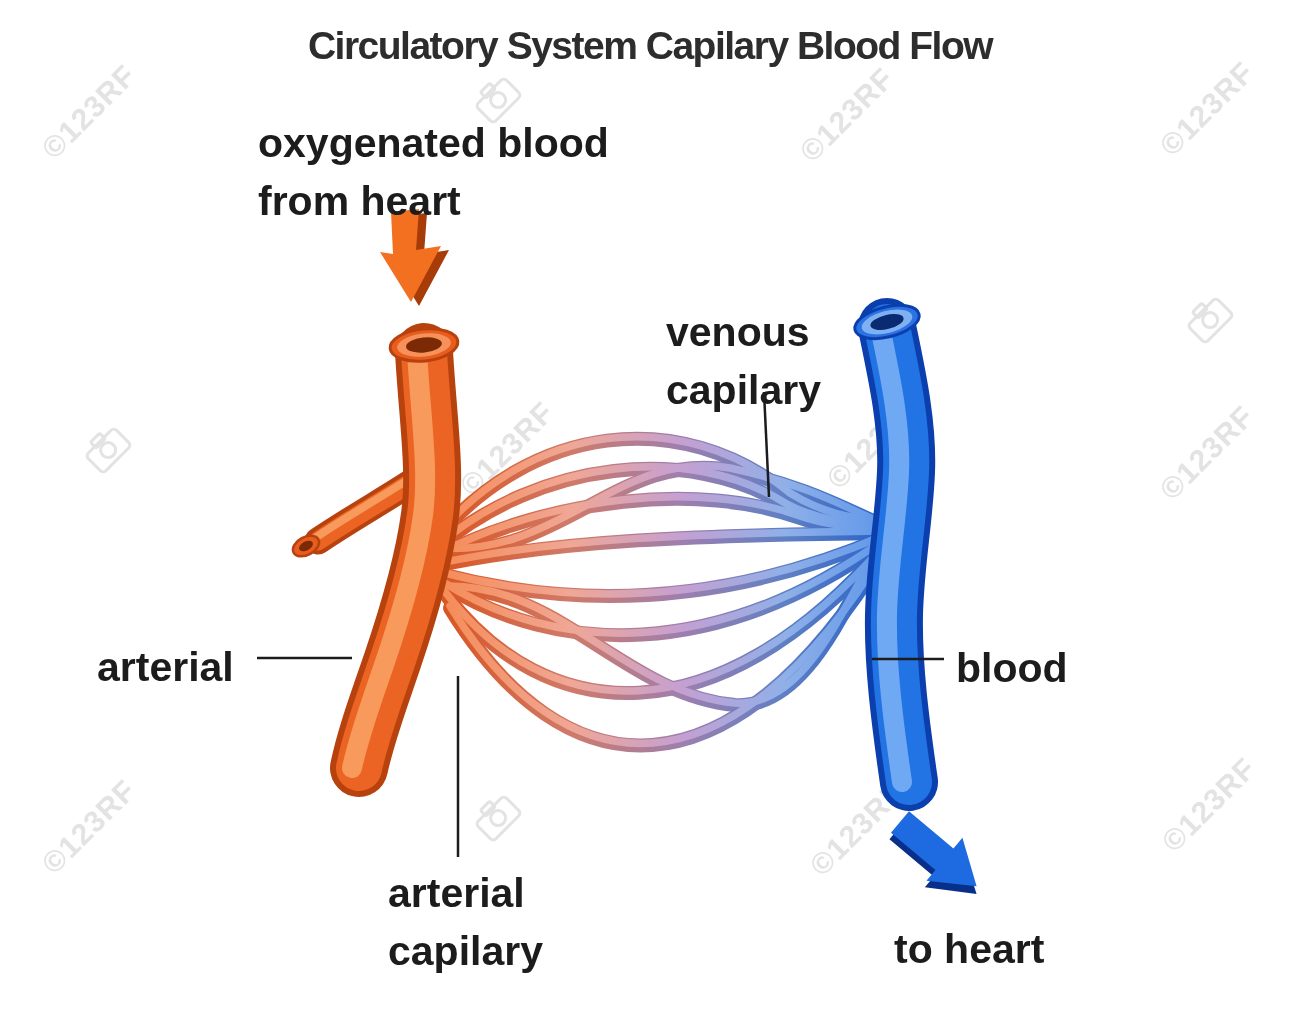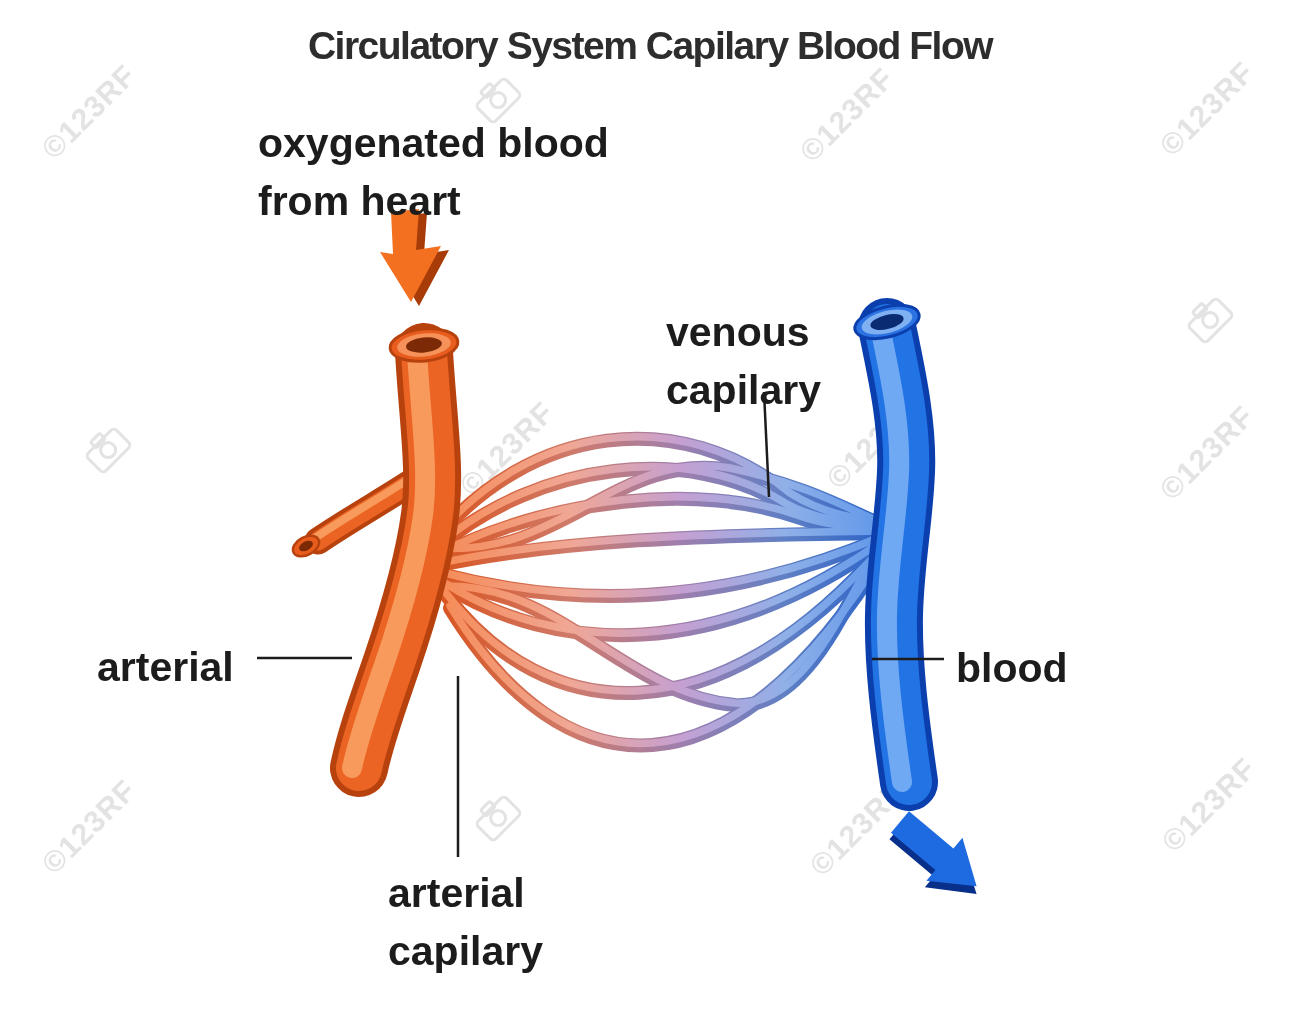--- a/index.html
+++ b/index.html
@@ -180,13 +180,14 @@
 <div class="lbl" style="left:97px;top:638px">arterial</div>
 
 <div class="lbl" style="left:956px;top:639px">blood</div>
 
 <div class="lbl" style="left:388px;top:864px">
   <div>arterial</div>
   <div>capilary</div>
 </div>
 
 <div class="lbl" style="left:894px;top:920px">
+  <div>to heart</div>
 </div>
 
 </body></html>

